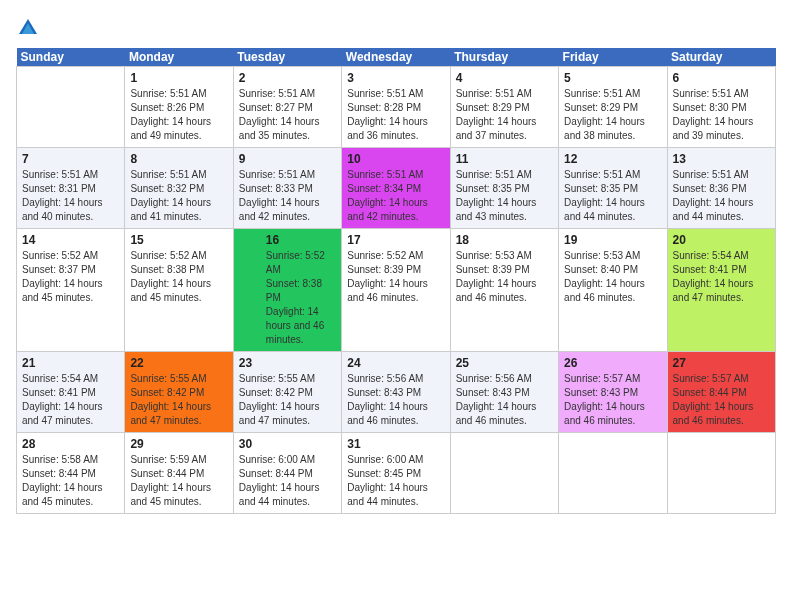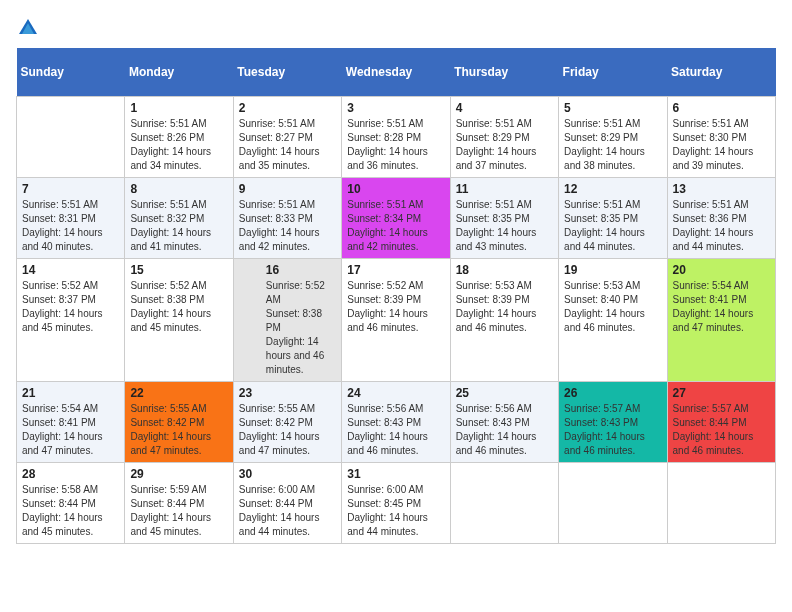--- a/index.html
+++ b/index.html
@@ -50,21 +50,21 @@
       font-weight: 500;
     }
     .calendar {
       width: 100%;
       border-collapse: collapse;
       font-size: 10.5px;
     }
     .calendar th {
       background-color: #3a6bbf;
       color: white;
-      padding: 17px 4px;
+      padding: 2px 4px;
       text-align: left;
       font-size: 12px;
       font-weight: bold;
     }
     .calendar td {
       border: 1px solid #ccc;
       vertical-align: top;
       padding: 4px 5px;
       width: 108px;
       min-height: 70px;
@@ -122,21 +122,21 @@
       </tr>
   </thead>
   <tbody id="calendar-body">
   <tr>
         <td class="empty-cell" style="background: rgb(255, 255, 255);"></td>
         <td style="background: rgb(255, 255, 255);">
         <span class="day-num">1</span>
         <div class="day-info">
           <span>Sunrise: 5:51 AM</span><br>
           <span>Sunset: 8:26 PM</span><br>
-          <span>Daylight: 14 hours and 34 minutes.</span>
+          <span>Daylight: 14 hours and 49 minutes.</span>
         </div>
       </td>
         <td style="background: rgb(255, 255, 255);">
         <span class="day-num">2</span>
         <div class="day-info">
           <span>Sunrise: 5:51 AM</span><br>
           <span>Sunset: 8:27 PM</span><br>
           <span>Daylight: 14 hours and 35 minutes.</span>
         </div>
       </td>
@@ -241,21 +241,21 @@
         </div>
       </td>
         <td style="background: rgb(255, 255, 255);">
         <span class="day-num">15</span>
         <div class="day-info">
           <span>Sunrise: 5:52 AM</span><br>
           <span>Sunset: 8:38 PM</span><br>
           <span>Daylight: 14 hours and 45 minutes.</span>
         </div>
       </td>
-        <td style="background: #e5e5e5; padding-left: 32px;">
+        <td style="background: #22c55e; padding-left: 32px;">
         <span class="day-num">16</span>
         <div class="day-info">
           <span>Sunrise: 5:52 AM</span><br>
           <span>Sunset: 8:38 PM</span><br>
           <span>Daylight: 14 hours and 46 minutes.</span>
         </div>
       </td>
         <td style="background: rgb(255, 255, 255);">
         <span class="day-num">17</span>
         <div class="day-info">
@@ -323,21 +323,21 @@
         </div>
       </td>
         <td style="background: rgb(240, 244, 250);">
         <span class="day-num">25</span>
         <div class="day-info">
           <span>Sunrise: 5:56 AM</span><br>
           <span>Sunset: 8:43 PM</span><br>
           <span>Daylight: 14 hours and 46 minutes.</span>
         </div>
       </td>
-        <td style="background: #14b8a6; margin-left: 32px;">
+        <td style="background: #f0abfc; margin-left: 32px;">
         <span class="day-num">26</span>
         <div class="day-info">
           <span>Sunrise: 5:57 AM</span><br>
           <span>Sunset: 8:43 PM</span><br>
           <span>Daylight: 14 hours and 46 minutes.</span>
         </div>
       </td>
         <td style="background: #ef4444;">
         <span class="day-num">27</span>
         <div class="day-info">

